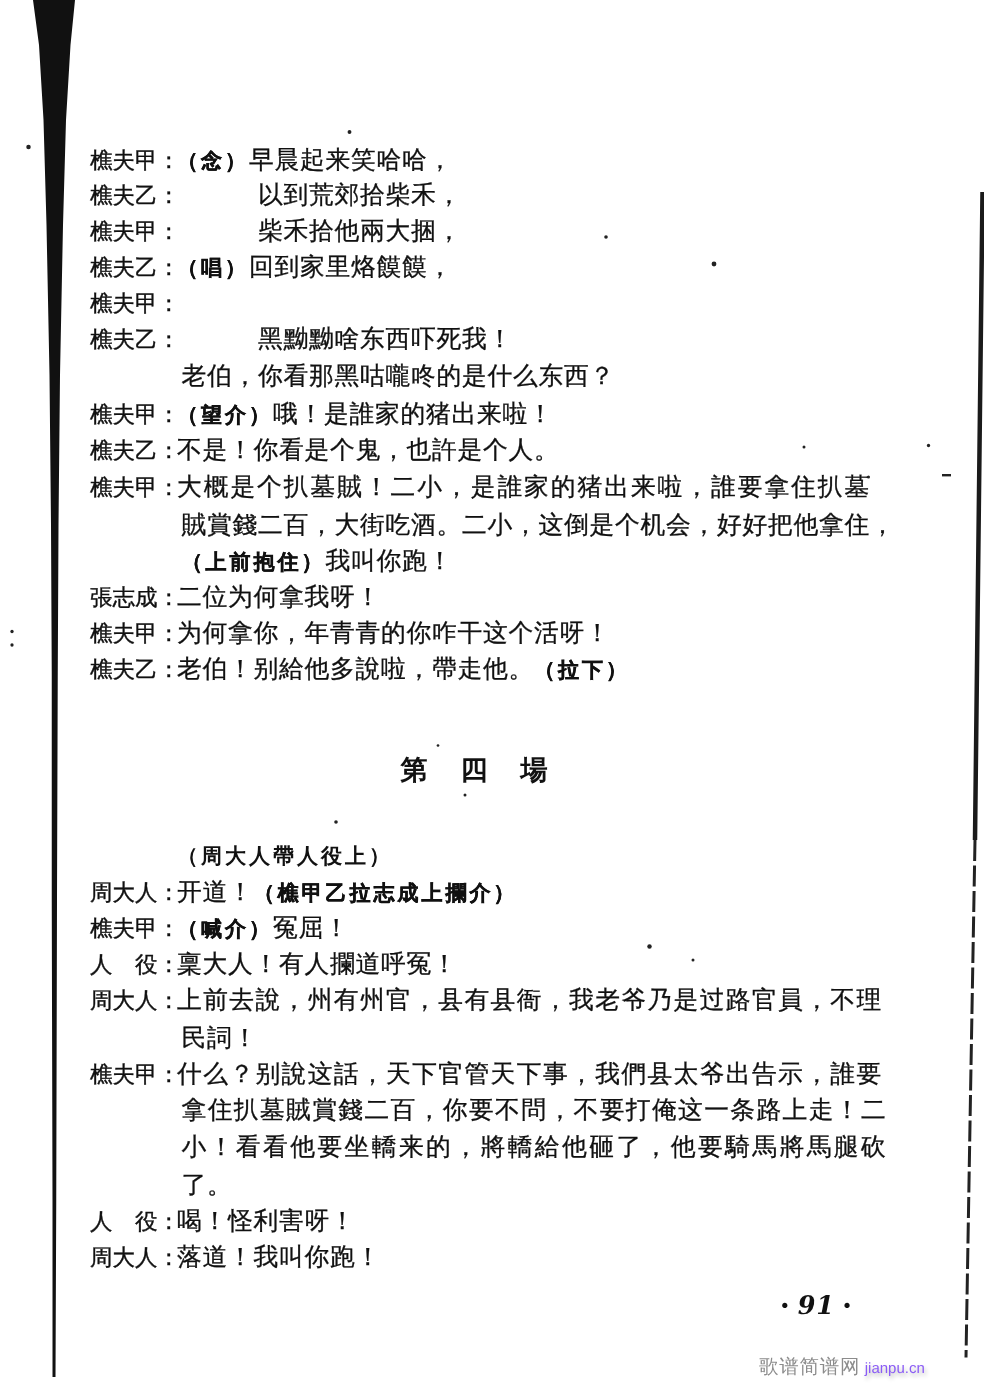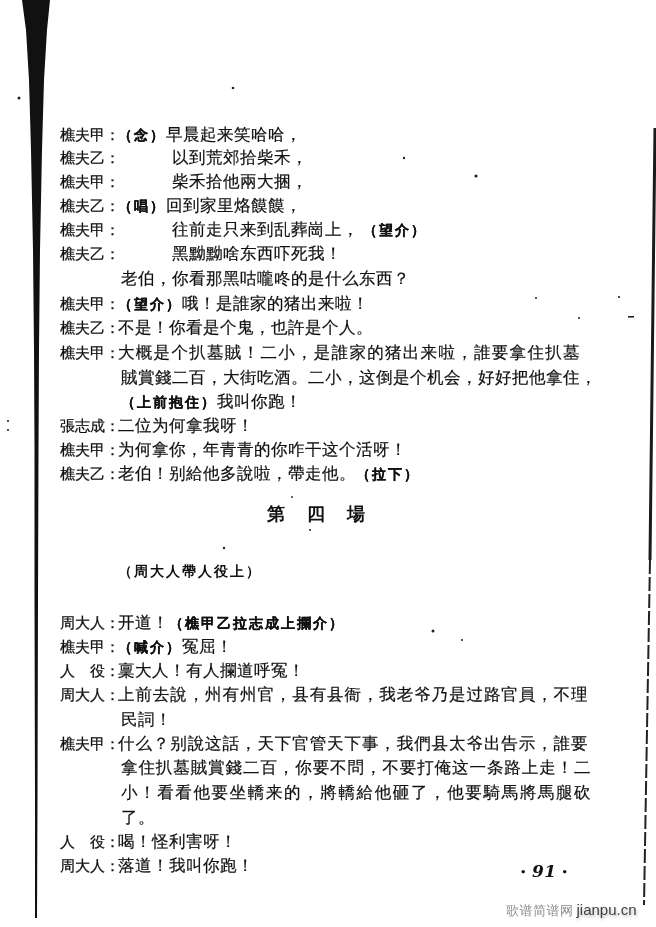--- a/index.html
+++ b/index.html
@@ -4,21 +4,21 @@
   <style>
     html, body { margin: 0; padding: 0; }
     body {
       width: 656px; height: 927px; position: relative; overflow: hidden;
       background: #ffffff; color: #111111;
       font-family: "DejaVu Serif", serif;
     }
     .page { position: absolute; left: 0; top: 0; width: 656px; height: 927px; }
     .scan-layer { position: absolute; left: 0; top: 0; width: 656px; height: 927px; pointer-events: none; }
 
-    .line { position: absolute; left: 0; width: 564px; height: 20px; line-height: 20px; white-space: nowrap; margin-top: 28px; }
+    .line { position: absolute; left: 0; width: 564px; height: 20px; line-height: 20px; white-space: nowrap; }
     .speaker {
       position: absolute; left: 60px; width: 58px; display: block;
       font-size: 15px; text-align: justify; text-align-last: justify;
       -webkit-text-stroke: 0.25px #111;
     }
     .speech {
       position: absolute; display: block; font-size: 16.5px; letter-spacing: 0.5px;
       -webkit-text-stroke: 0.2px #111;
     }
     .speech.full { left: 118px; }
@@ -43,21 +43,21 @@
       position: absolute; left: 515px; top: 861px; font-size: 17px; font-style: italic;
       font-weight: bold; line-height: 20px; letter-spacing: 0.5px;
     }
     .bullet { font-size: 10px; font-style: normal; vertical-align: 2px; margin: 0 5px; }
 
     .watermark {
       position: absolute; left: 506px; top: 901px; line-height: 18px; white-space: nowrap;
     }
     .wm-cn { font-family: "DejaVu Sans", sans-serif; font-size: 13px; color: #8c8c8c; letter-spacing: 0.5px; }
     .wm-en {
-      font-family: "Liberation Sans", sans-serif; font-size: 15px; color: #404040; margin-left: 3px;
+      font-family: "Liberation Sans", sans-serif; font-size: 10px; color: #8b5cf6; margin-left: 3px;
       text-shadow: 1px 2px 3px rgba(0,0,0,0.28);
     }
   </style>
 </head>
 <body>
 
 <div class="page">
 
   <svg class="scan-layer" viewBox="0 0 656 927" width="656" height="927">
     <polygon fill="#111" points="22,0 50,0 47,30 44,80 42,150 40,250 39,350 38.5,450 38,600 37.5,800 37,918 35,918 35,800 34.5,600 34.5,450 34,350 33,250 31,150 29,80 26,30"></polygon>
@@ -97,21 +97,20 @@
     <span class="speech verse">柴禾拾他兩大捆，</span>
   </div>
 
   <div class="line" style="top:168px">
     <span class="speaker">樵夫乙：</span>
     <span class="speech full"><span class="dir">（唱）</span><span>回到家里烙饃饃，</span></span>
   </div>
 
   <div class="line" style="top:192px">
     <span class="speaker">樵夫甲：</span>
-    <span class="speech verse"><span>往前走只来到乱葬崗上，</span><span class="dir post">（望介）</span></span>
   </div>
 
   <div class="line" style="top:216px">
     <span class="speaker">樵夫乙：</span>
     <span class="speech verse">黑黝黝啥东西吓死我！</span>
   </div>
 
   <div class="line" style="top:241px">
     <span class="speech cont">老伯，你看那黑咕嚨咚的是什么东西？</span>
   </div>

